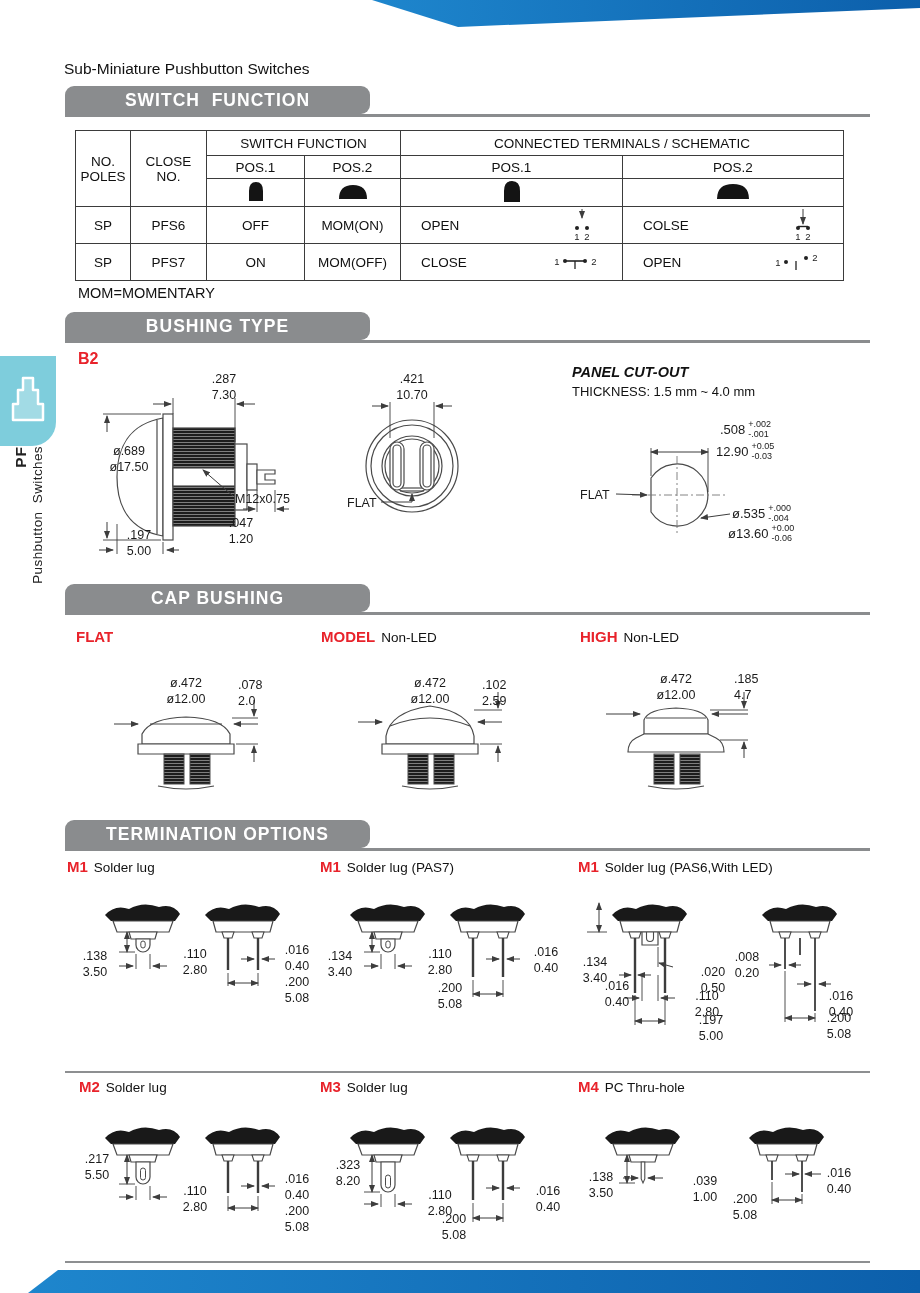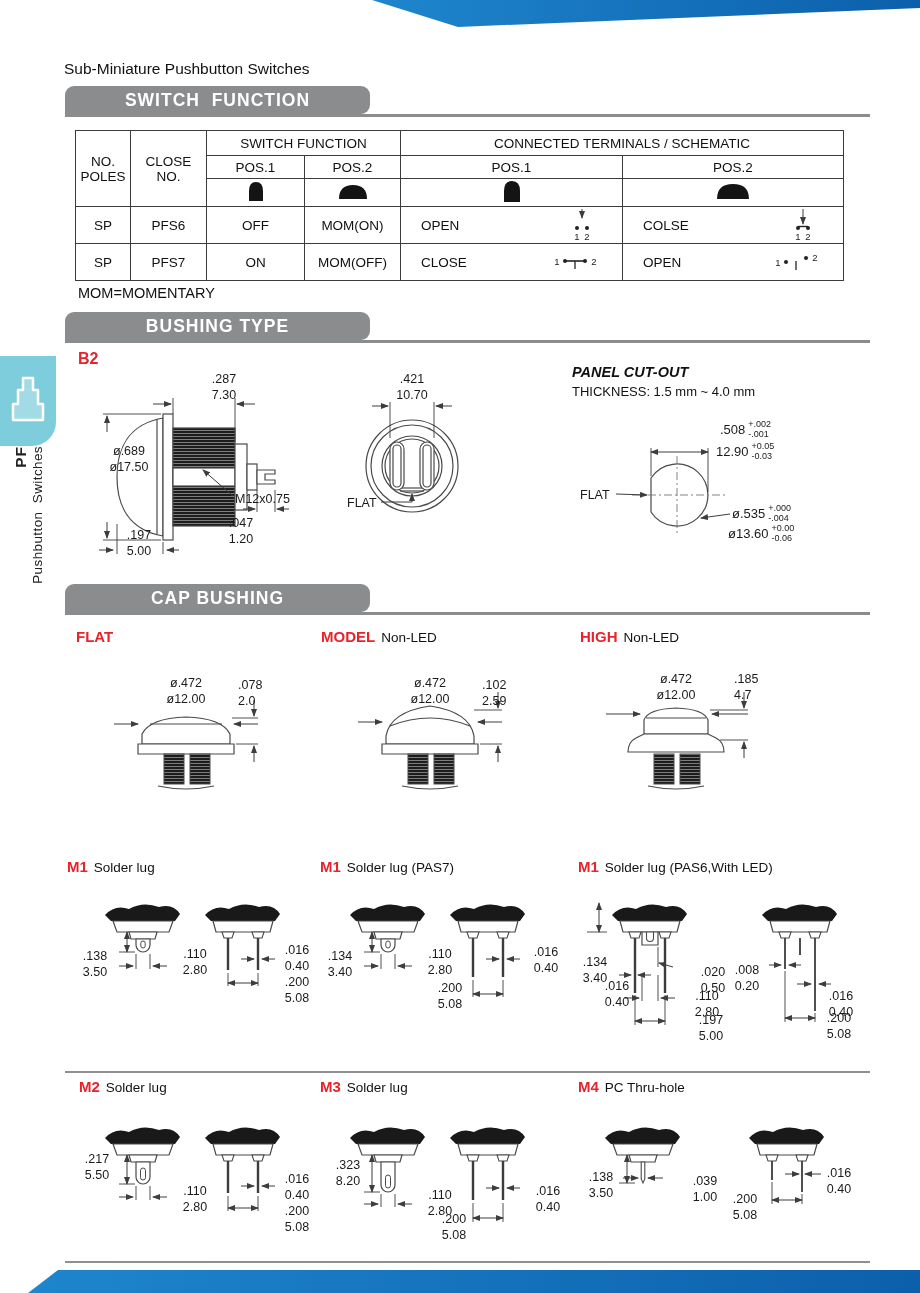--- a/index.html
+++ b/index.html
@@ -407,20 +407,23 @@
   <div class="dim" style="left:30px;top:12px;width:96px">
         <span>ø.472</span>
         <span>ø12.00</span>
       </div>
   <div class="dim l" style="left:136px;top:12px;width:44px">
         <span>.185</span>
         <span>4.7</span>
       </div>
 </div>
 
+<div class="banner" style="top:820px">
+  <div class="pill">TERMINATION OPTIONS</div>
+</div>
 
 <div class="sec-label" style="left:67px;top:858px"><span class="red">M1</span><span>Solder lug</span></div>
 <div class="sec-label" style="left:320px;top:858px"><span class="red">M1</span><span>Solder lug (PAS7)</span></div>
 <div class="sec-label" style="left:578px;top:858px"><span class="red">M1</span><span>Solder lug (PAS6,With LED)</span></div>
 
 <div class="draw" style="left:75px;top:885px;width:240px;height:175px">
   <svg width="240" height="175">
     <use href="#side-sw" x="28" y="16"></use>
         <use href="#lug-m1" x="68" y="54"></use>
     <line class="dimline" x1="52" y1="47" x2="52" y2="67" marker-start="url(#ar)" marker-end="url(#ar)"></line>
@@ -537,21 +540,21 @@
         <span>0.50</span>
       </div>
   <div class="dim" style="left:112px;top:104px;width:40px">
         <span>.110</span>
         <span>2.80</span>
       </div>
   <div class="dim" style="left:116px;top:128px;width:40px">
         <span>.197</span>
         <span>5.00</span>
       </div>
-  <div class="dim" style="left:152px;top:78px;width:40px">
+  <div class="dim" style="left:152px;top:65px;width:40px">
         <span>.008</span>
         <span>0.20</span>
       </div>
   <div class="dim" style="left:246px;top:104px;width:40px">
         <span>.016</span>
         <span>0.40</span>
       </div>
   <div class="dim" style="left:244px;top:126px;width:40px">
         <span>.200</span>
         <span>5.08</span>

